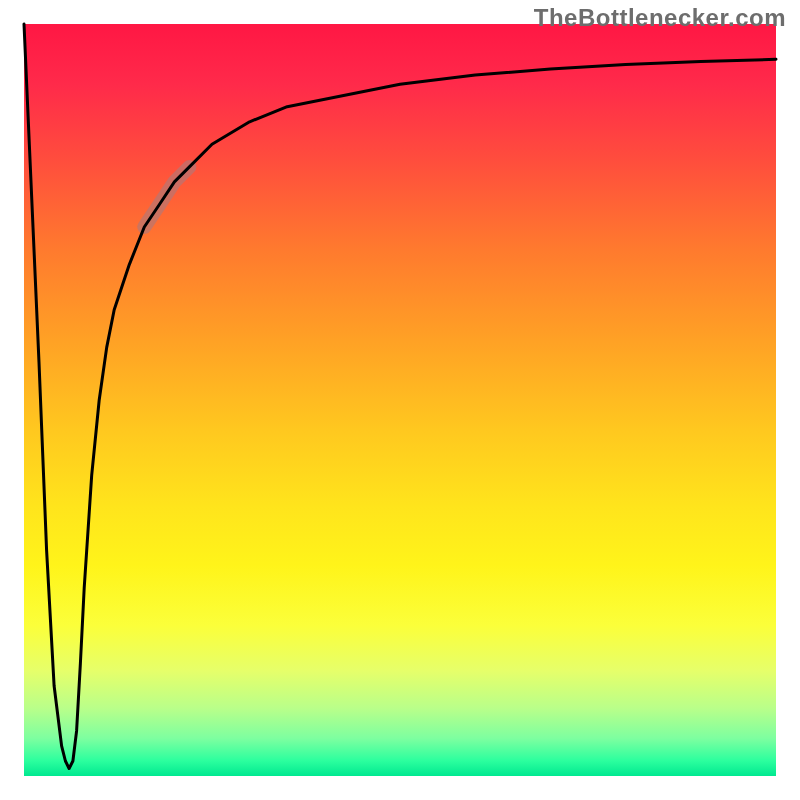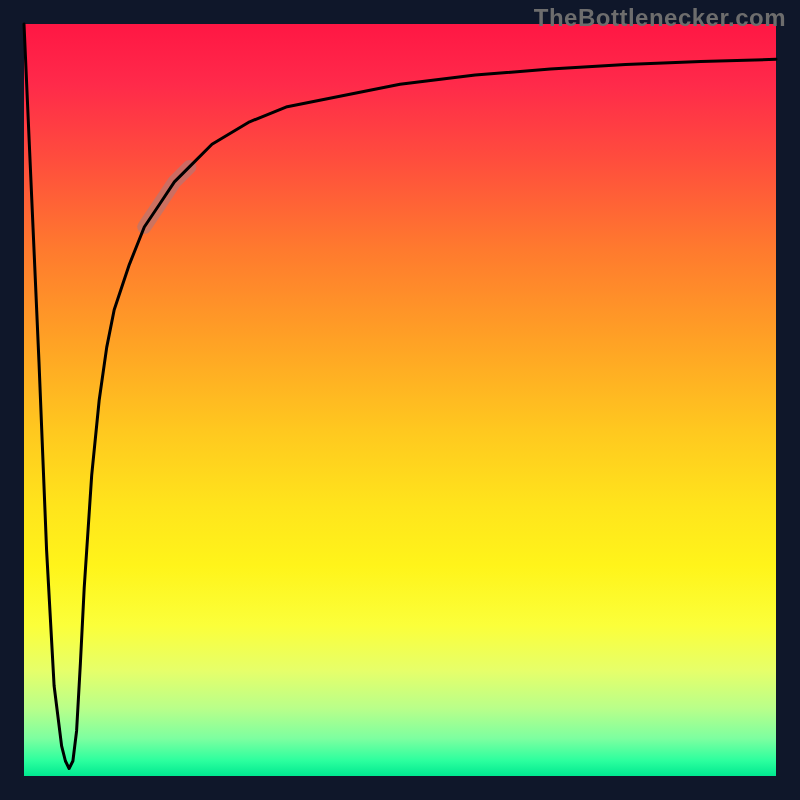--- a/index.html
+++ b/index.html
@@ -9,21 +9,21 @@
     height: 800px;
     background: #000;
     overflow: hidden;
   }
   .frame {
     position: absolute;
     left: 0;
     top: 0;
     width: 800px;
     height: 800px;
-    background: #0f172a;
+    background: #ffffff;
   }
   .plot-area {
     position: absolute;
     background: linear-gradient(to bottom,
       #ff1744 0%,
       #ff2a4a 8%,
       #ff4d3d 18%,
       #ff7a2e 30%,
       #ffa125 42%,
       #ffc81f 54%,

